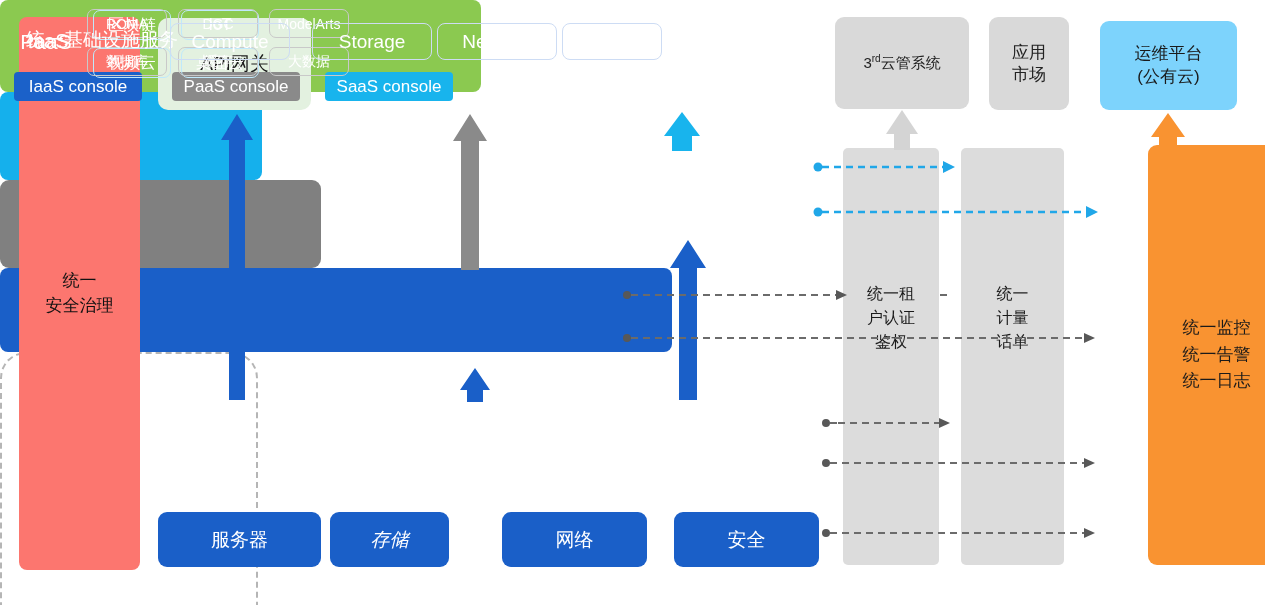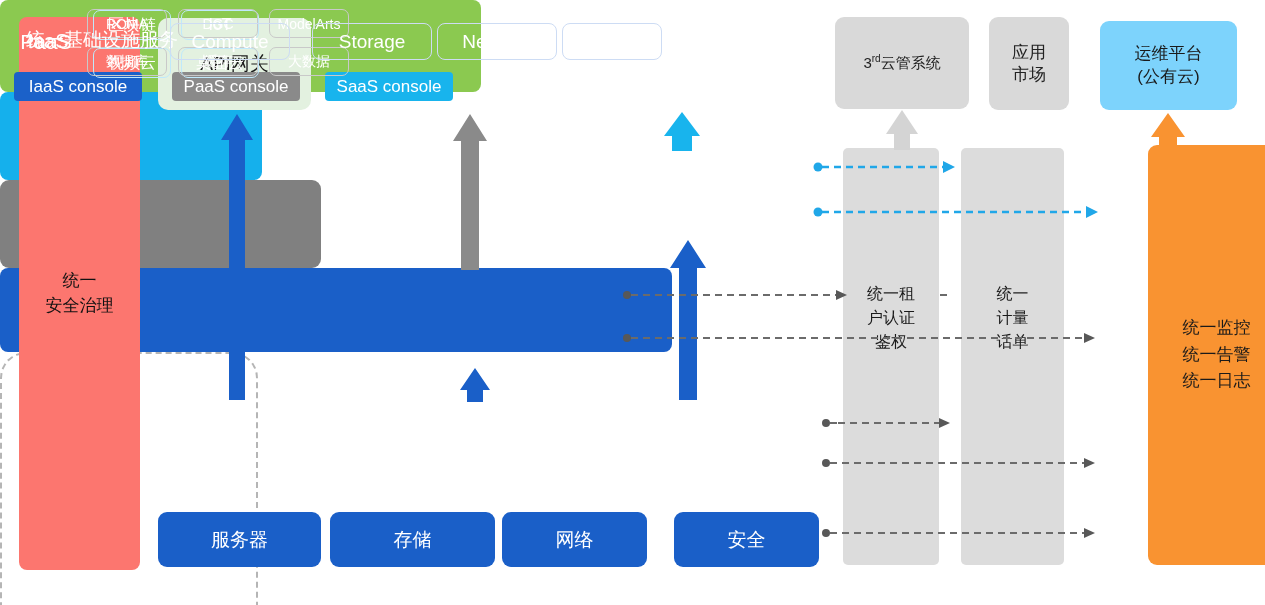--- a/index.html
+++ b/index.html
@@ -47,21 +47,21 @@
   #infra-label{position:absolute;left:12px;top:27px;width:180px;text-align:center;color:#fff;font-size:19px;}
   .infra-chip{position:absolute;top:23px;height:35px;display:flex;align-items:center;justify-content:center;border:1.6px solid #cddcf4;border-radius:8px;color:#fff;font-size:19px;}
   #ic-0{left:170px;width:118px;}
   #ic-1{left:312px;width:118px;}
   #ic-2{left:437px;width:118px;}
   #ic-3{left:562px;width:98px;}
 
   
   .hw{position:absolute;top:512px;height:55px;background:#1a5fc8;border-radius:9px;display:flex;align-items:center;justify-content:center;color:#fff;font-size:19px;}
   #hw-0{left:158px;width:163px;}
-  #hw-1{left:330px;width:165px;}
+  #hw-1{left:330px;width:119px;font-style:italic;}
   #hw-2{left:502px;width:145px;}
   #hw-3{left:674px;width:145px;}
 
   
   #thirdcloud{left:835px;top:17px;width:134px;height:92px;background:#d9d9d9;border-radius:9px;color:#222;font-size:15px;}
   #appmarket{left:989px;top:17px;width:80px;height:93px;background:#d9d9d9;border-radius:9px;color:#222;font-size:17px;line-height:1.25;}
 
   
   #dashed{left:822px;top:128px;width:254px;height:462px;border:2.5px dashed #b5b5b5;border-radius:26px;}
   #gcol-1{left:843px;top:148px;width:96px;height:417px;background:#dcdcdc;border-radius:5px;}

